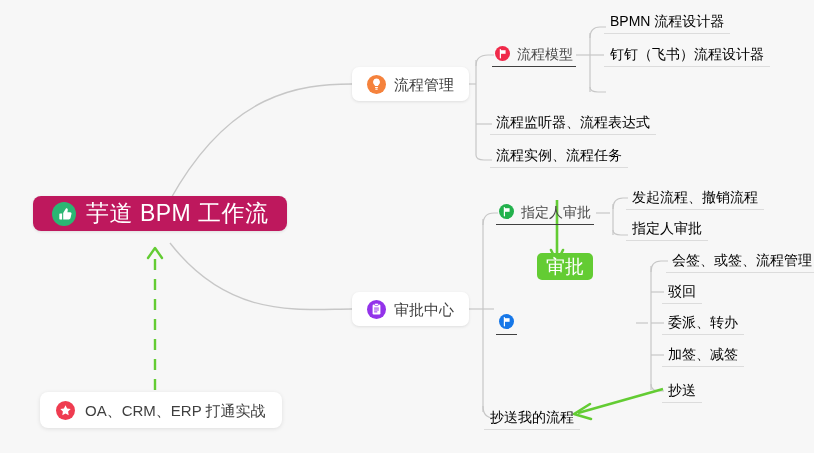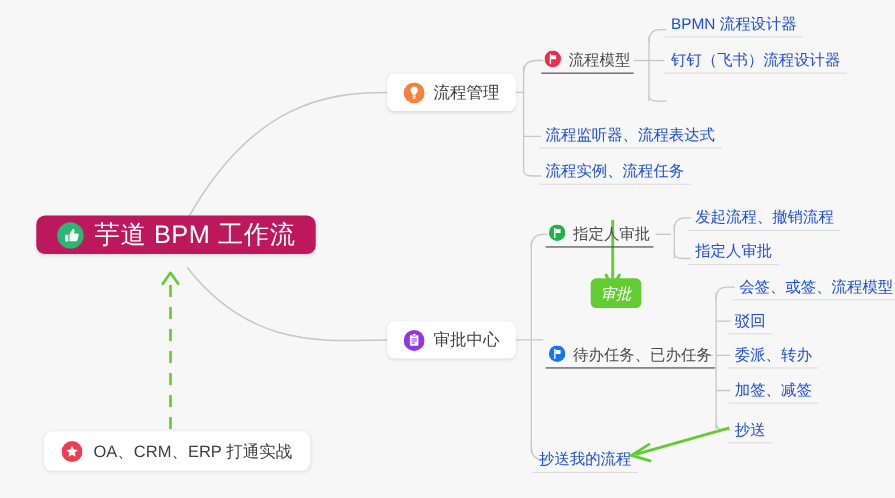--- a/index.html
+++ b/index.html
@@ -55,32 +55,32 @@
 
   
   .leaf-node{
     position:absolute;
     display:flex;align-items:center;
     height:24px;
     padding:0 6px 2px 6px;
     border-bottom:1px solid #dcdcdc;
     box-sizing:border-box;
   }
-  .leaf-node .label{font-size:14px;color:#1d4ed8;white-space:nowrap;line-height:1;}
+  .leaf-node .label{font-size:14px;color:#000000;white-space:nowrap;line-height:1;}
 
   
   .tag-badge{
     position:absolute;
     display:flex;align-items:center;justify-content:center;
     background:#63cc33;
     border-radius:5px;
     height:27px;padding:0 9px;
     box-sizing:border-box;
   }
-  .tag-badge .label{color:#fff;font-size:14px;white-space:nowrap;line-height:1;font-style:italic;}
+  .tag-badge .label{color:#fff;font-size:19px;white-space:nowrap;line-height:1;}
 
   
   .callout-node{
     position:absolute;
     display:flex;align-items:center;gap:10px;
     background:#ffffff;
     border-radius:8px;
     padding:0 16px;
     height:36px;
     box-shadow:0 1px 4px rgba(0,0,0,.10);
@@ -219,25 +219,24 @@
   <div class="tag-badge" style="left:537px;top:253px;">
     <span class="label">审批</span>
   </div>
 
   <div class="sub-node" style="left:496px;top:311px;">
     <svg class="ico" width="15" height="15" viewBox="0 0 15 15">
       <circle cx="7.5" cy="7.5" r="7.5" fill="#1677e8"></circle>
       <path d="M5.4 3.6v8.2" stroke="#fff" stroke-width="1.2" stroke-linecap="round"></path>
       <path d="M6 4.2h4.6v3.6H6z" fill="#fff"></path>
     </svg>
-    <span class="label">待办任务、已办任务</span>
   </div>
 
   <div class="leaf-node" style="left:666px;top:249px;">
-    <span class="label">会签、或签、流程模型</span>
+    <span class="label">会签、或签、流程管理</span>
   </div>
 
   <div class="leaf-node" style="left:662px;top:280px;">
     <span class="label">驳回</span>
   </div>
 
   <div class="leaf-node" style="left:662px;top:311px;">
     <span class="label">委派、转办</span>
   </div>
 

